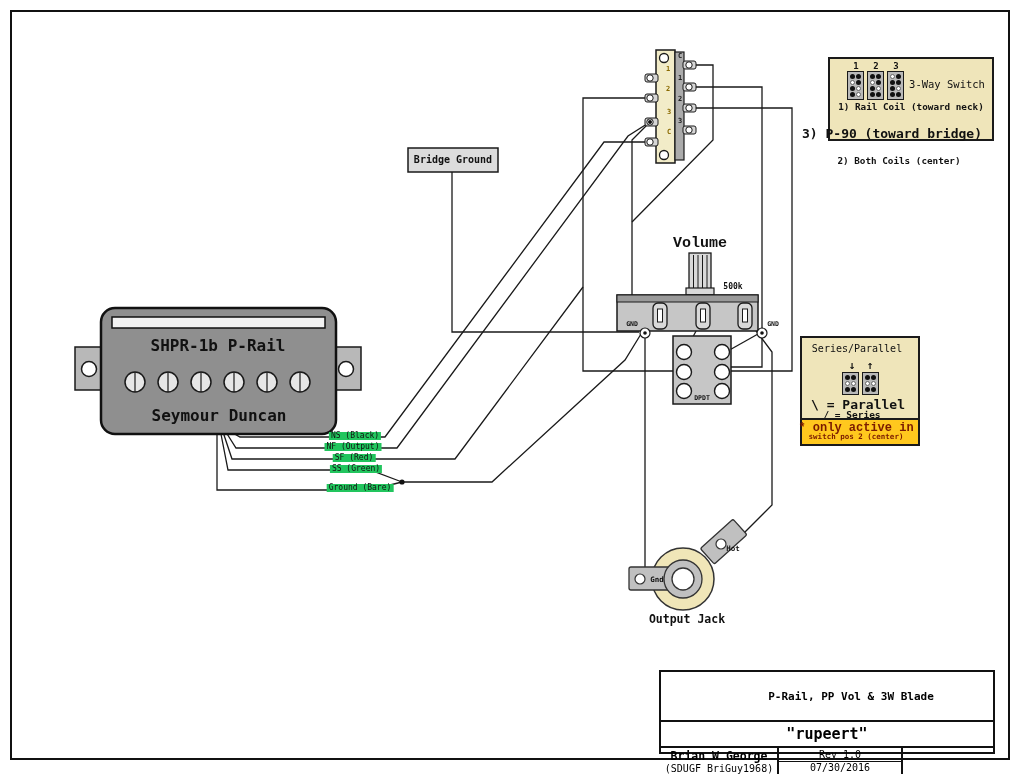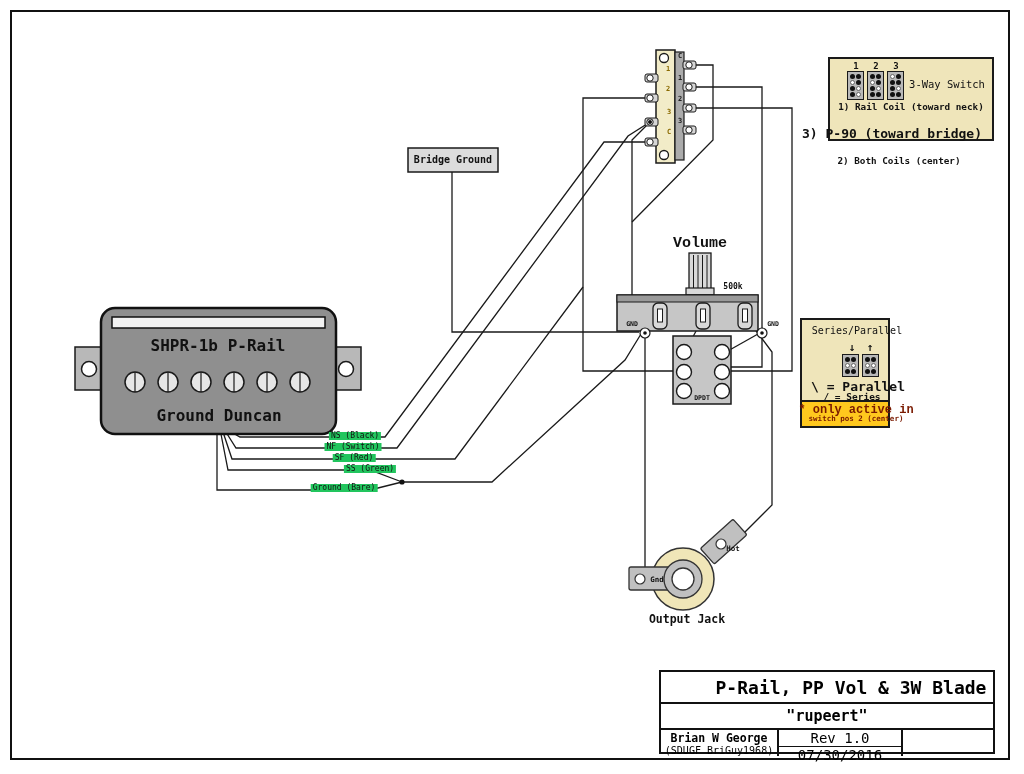--- a/index.html
+++ b/index.html
@@ -8,43 +8,43 @@
   .page-border{position:absolute;left:10px;top:10px;width:1000px;height:750px;
         border:2px solid #111;box-sizing:border-box;}
   svg.diagram{position:absolute;left:0;top:0;}
   .lbl{position:absolute;transform:translate(-50%,-50%);font-family:"DejaVu Sans Mono",monospace;
        color:#111;white-space:nowrap;line-height:1;}
   .bgw{background:#22c55e;padding:0 2px;}
   .b{font-weight:bold;}
   
   .box3way{position:absolute;left:828px;top:57px;width:166px;height:84px;
        background:#efe5ba;border:2px solid #1a1a1a;box-sizing:border-box;}
-  .boxsp{position:absolute;left:800px;top:318px;width:90px;height:110px;
+  .boxsp{position:absolute;left:800px;top:336px;width:120px;height:110px;
        background:#efe5ba;border:2px solid #1a1a1a;box-sizing:border-box;}
   .sp-note{position:absolute;left:0;bottom:0;width:100%;height:26px;background:#ffc81e;
        border-top:2px solid #1a1a1a;box-sizing:border-box;}
   .mini-sw{position:absolute;display:grid;grid-template-columns:repeat(2,5px);gap:1px;
        padding:2px;background:#b9b9b9;border:1.5px solid #1a1a1a;width:max-content;}
   .dot{width:5px;height:5px;border-radius:50%;}
   .db{background:#111;}
   .dw{background:#fff;border:1px solid #666;box-sizing:border-box;}
   .inlbl{position:absolute;transform:translate(-50%,-50%);white-space:nowrap;line-height:1;color:#111;}
   
   .tblock{position:absolute;left:659px;top:670px;width:336px;height:84px;
        border:2px solid #111;box-sizing:border-box;background:#fff;}
-  .trow1{height:30px;display:flex;align-items:center;justify-content:center;
-       font-size:18px;font-weight:bold;padding-left:48px;}
+  .trow1{height:48px;display:flex;align-items:center;justify-content:center;
+       font-size:11px;font-weight:bold;padding-left:48px;}
   .trow2{height:26px;border-top:2px solid #111;display:flex;align-items:center;justify-content:center;
        font-size:15px;font-weight:bold;box-sizing:border-box;}
   .trow3{height:28px;border-top:2px solid #111;display:flex;box-sizing:border-box;}
   .tc1{width:116px;display:flex;flex-direction:column;align-items:center;justify-content:center;}
   .tc1 .a{font-size:11.5px;font-weight:bold;}
   .tc1 .b2{font-size:10px;}
   .tc2{width:124px;border-left:2px solid #111;display:flex;flex-direction:column;box-sizing:border-box;}
-  .tc2 div{flex:1;display:flex;align-items:center;justify-content:center;font-size:14px;}
+  .tc2 div{flex:1;display:flex;align-items:center;justify-content:center;font-size:10px;}
   .tc2 .top{border-bottom:1.5px solid #111;}
   .tc3{flex:1;border-left:2px solid #111;}
 </style>
 </head>
 <body>
 
 <div class="page">
   <div class="page-border"></div>
 
   <svg class="diagram" width="1024" height="774" viewBox="0 0 1024 774">
@@ -170,28 +170,28 @@
 
   <div class="lbl b" style="left:700px;top:243px;font-size:15px;font-family:Liberation Mono, monospace;">Volume</div>
   <div class="lbl b" style="left:733px;top:287px;font-size:8px;text-align:center;">500k</div>
   <div class="lbl b" style="left:632px;top:324px;font-size:6.5px;">GND</div>
   <div class="lbl b" style="left:773px;top:324px;font-size:6.5px;">GND</div>
   <div class="lbl b" style="left:702px;top:398px;font-size:6.5px;">DPDT</div>
   <div class="lbl b" style="left:657px;top:580px;font-size:7.5px;">Gnd</div>
   <div class="lbl b" style="left:733px;top:549px;font-size:7.5px;">Hot</div>
   <div class="lbl b" style="left:687px;top:620px;font-size:11.5px;">Output Jack</div>
   <div class="lbl b" style="left:218px;top:346px;font-size:16px;">SHPR-1b P-Rail</div>
-  <div class="lbl b" style="left:219px;top:416px;font-size:16px;">Ground Duncan</div>
+  <div class="lbl b" style="left:219px;top:416px;font-size:16px;">Seymour Duncan</div>
   <div class="lbl b" style="left:453px;top:160px;font-size:10px;">Bridge Ground</div>
 
   <div class="lbl bgw" style="left:355px;top:436px;font-size:8px;">NS (Black)</div>
-  <div class="lbl bgw" style="left:353px;top:447px;font-size:8px;">NF (Switch)</div>
+  <div class="lbl bgw" style="left:353px;top:447px;font-size:8px;">NF (Output)</div>
   <div class="lbl bgw" style="left:354px;top:458px;font-size:8px;">SF (Red)</div>
-  <div class="lbl bgw" style="left:370px;top:469px;font-size:8px;">SS (Green)</div>
-  <div class="lbl bgw" style="left:344px;top:488px;font-size:8px;">Ground (Bare)</div>
+  <div class="lbl bgw" style="left:356px;top:469px;font-size:8px;">SS (Green)</div>
+  <div class="lbl bgw" style="left:360px;top:488px;font-size:8px;">Ground (Bare)</div>
 
   <div class="lbl b" style="left:668px;top:69px;font-size:7px;color:#8a6a00;">1</div>
   <div class="lbl b" style="left:668px;top:89px;font-size:7px;color:#8a6a00;">2</div>
   <div class="lbl b" style="left:669px;top:112px;font-size:7px;color:#8a6a00;">3</div>
   <div class="lbl b" style="left:669px;top:132px;font-size:7px;color:#8a6a00;">C</div>
   <div class="lbl b" style="left:680px;top:56px;font-size:7px;color:#222;">C</div>
   <div class="lbl b" style="left:680px;top:78px;font-size:7px;color:#222;">1</div>
   <div class="lbl b" style="left:680px;top:99px;font-size:7px;color:#222;">2</div>
   <div class="lbl b" style="left:680px;top:121px;font-size:7px;color:#222;">3</div>
 

